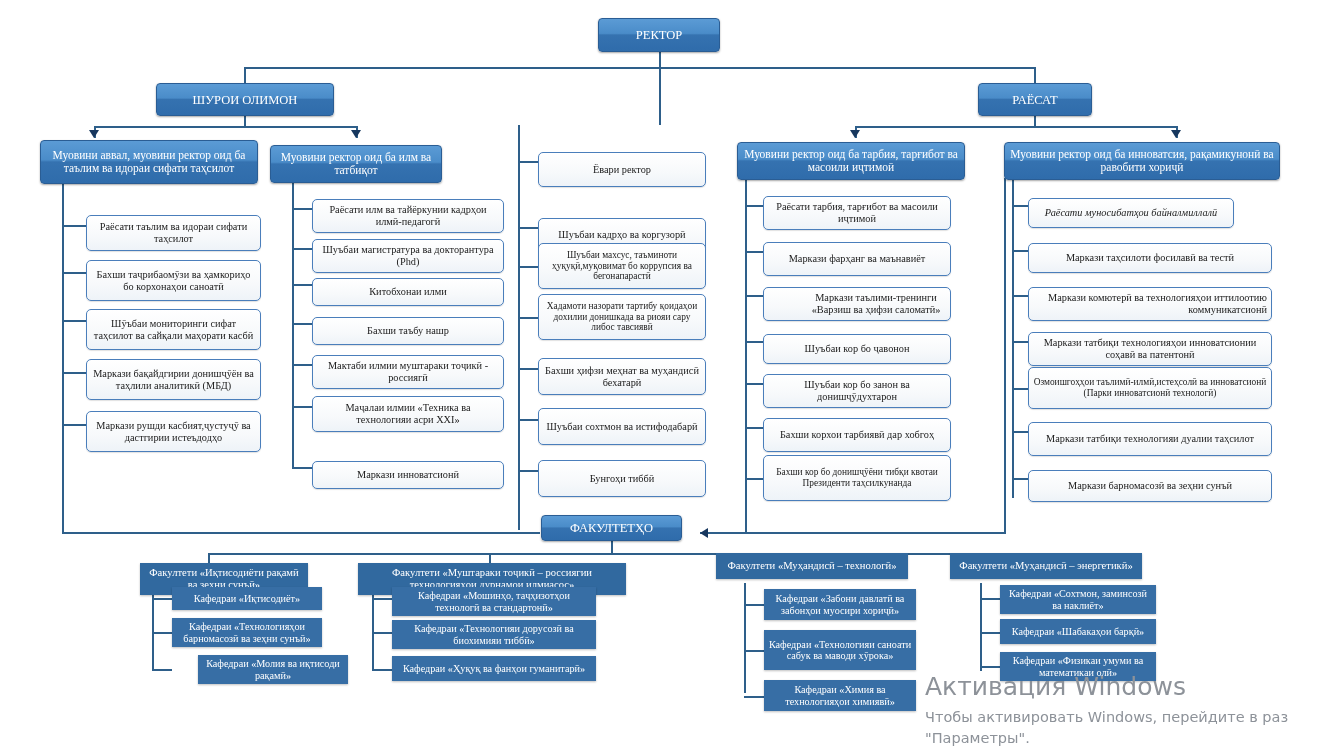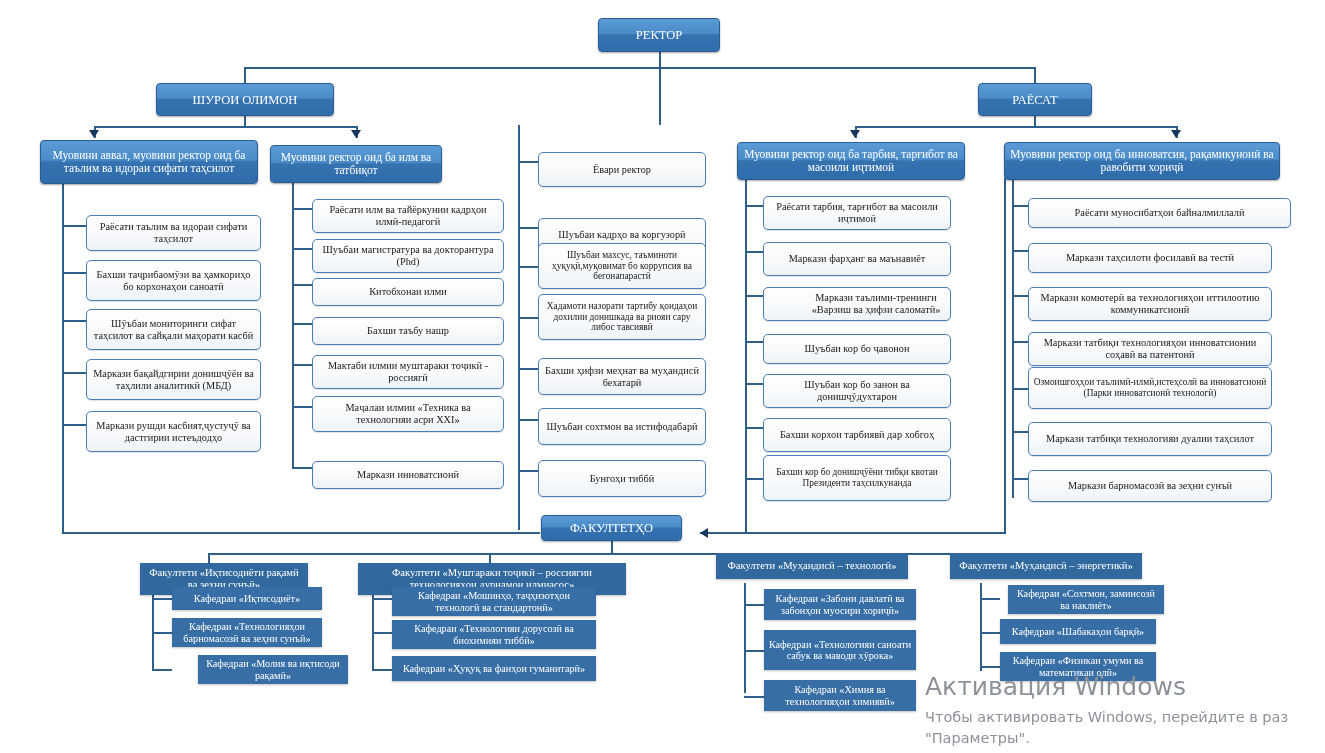--- a/index.html
+++ b/index.html
@@ -308,27 +308,27 @@
   <div class="node light tiny" style="left:763px; top:410px; width:188px; height:34px;">
     <span>Бахши корхои тарбиявӣ дар хобгоҳ</span>
   </div>
   <div class="node light xtiny" style="left:763px; top:455px; width:188px; height:46px;">
     <span>Бахши кор бо донишҷӯёни тибқи квотаи Президенти таҳсилкунанда</span>
   </div>
 
   <div class="node blue small" style="left:1004px; top:142px; width:276px; height:38px;">
     <span>Муовини ректор оид ба инноватсия, рақамикунонӣ ва равобити хориҷӣ</span>
   </div>
-  <div class="node light tiny" style="left:1028px; top:190px; width:263px; height:30px;">
+  <div class="node light tiny" style="left:1028px; top:190px; width:206px; height:30px;font-style:italic;">
     <span>Раёсати муносибатҳои байналмиллалӣ</span>
   </div>
   <div class="node light tiny" style="left:1028px; top:235px; width:244px; height:30px;">
     <span>Маркази таҳсилоти фосилавӣ ва тестӣ</span>
   </div>
-  <div class="node light tiny" style="left:1028px; top:279px; width:244px; height:34px;">
+  <div class="node light tiny" style="left:1028px; top:279px; width:244px; height:34px;text-align:right;">
     <span>Маркази комютерӣ ва технологияҳои иттилоотию коммуникатсионӣ</span>
   </div>
   <div class="node light tiny" style="left:1028px; top:324px; width:244px; height:34px;">
     <span>Маркази татбиқи технологияҳои инноватсионии соҳавӣ ва патентонӣ</span>
   </div>
   <div class="node light xtiny" style="left:1028px; top:367px; width:244px; height:42px;">
     <span>Озмоишгоҳҳои таълимӣ-илмӣ,истеҳсолӣ ва инноватсионӣ (Парки инноватсионӣ технологӣ)</span>
   </div>
   <div class="node light tiny" style="left:1028px; top:414px; width:244px; height:34px;">
     <span>Маркази татбиқи технологияи дуалии таҳсилот</span>
@@ -376,21 +376,21 @@
   <div class="node flat dept" style="left:764px; top:630px; width:152px; height:40px;">
     <span>Кафедраи «Технологияи саноати сабук ва маводи хӯрока»</span>
   </div>
   <div class="node flat dept" style="left:764px; top:680px; width:152px; height:31px;">
     <span>Кафедраи «Химия ва технологияҳои химиявӣ»</span>
   </div>
 
   <div class="node flat" style="left:950px; top:553px; width:192px; height:26px;">
     <span>Факултети «Муҳандисӣ – энергетикӣ»</span>
   </div>
-  <div class="node flat dept" style="left:1000px; top:585px; width:156px; height:29px;margin-left:8px;">
+  <div class="node flat dept" style="left:1000px; top:585px; width:156px; height:29px;">
     <span>Кафедраи «Сохтмон, заминсозӣ ва наклиёт»</span>
   </div>
   <div class="node flat dept" style="left:1000px; top:619px; width:156px; height:25px;">
     <span>Кафедраи «Шабакаҳои барқӣ»</span>
   </div>
   <div class="node flat dept" style="left:1000px; top:652px; width:156px; height:29px;">
     <span>Кафедраи «Физикаи умуми ва математикаи олӣ»</span>
   </div>
 
   <div class="watermark wm-title" style="left:925px; top:672px;">Активация Windows</div>

